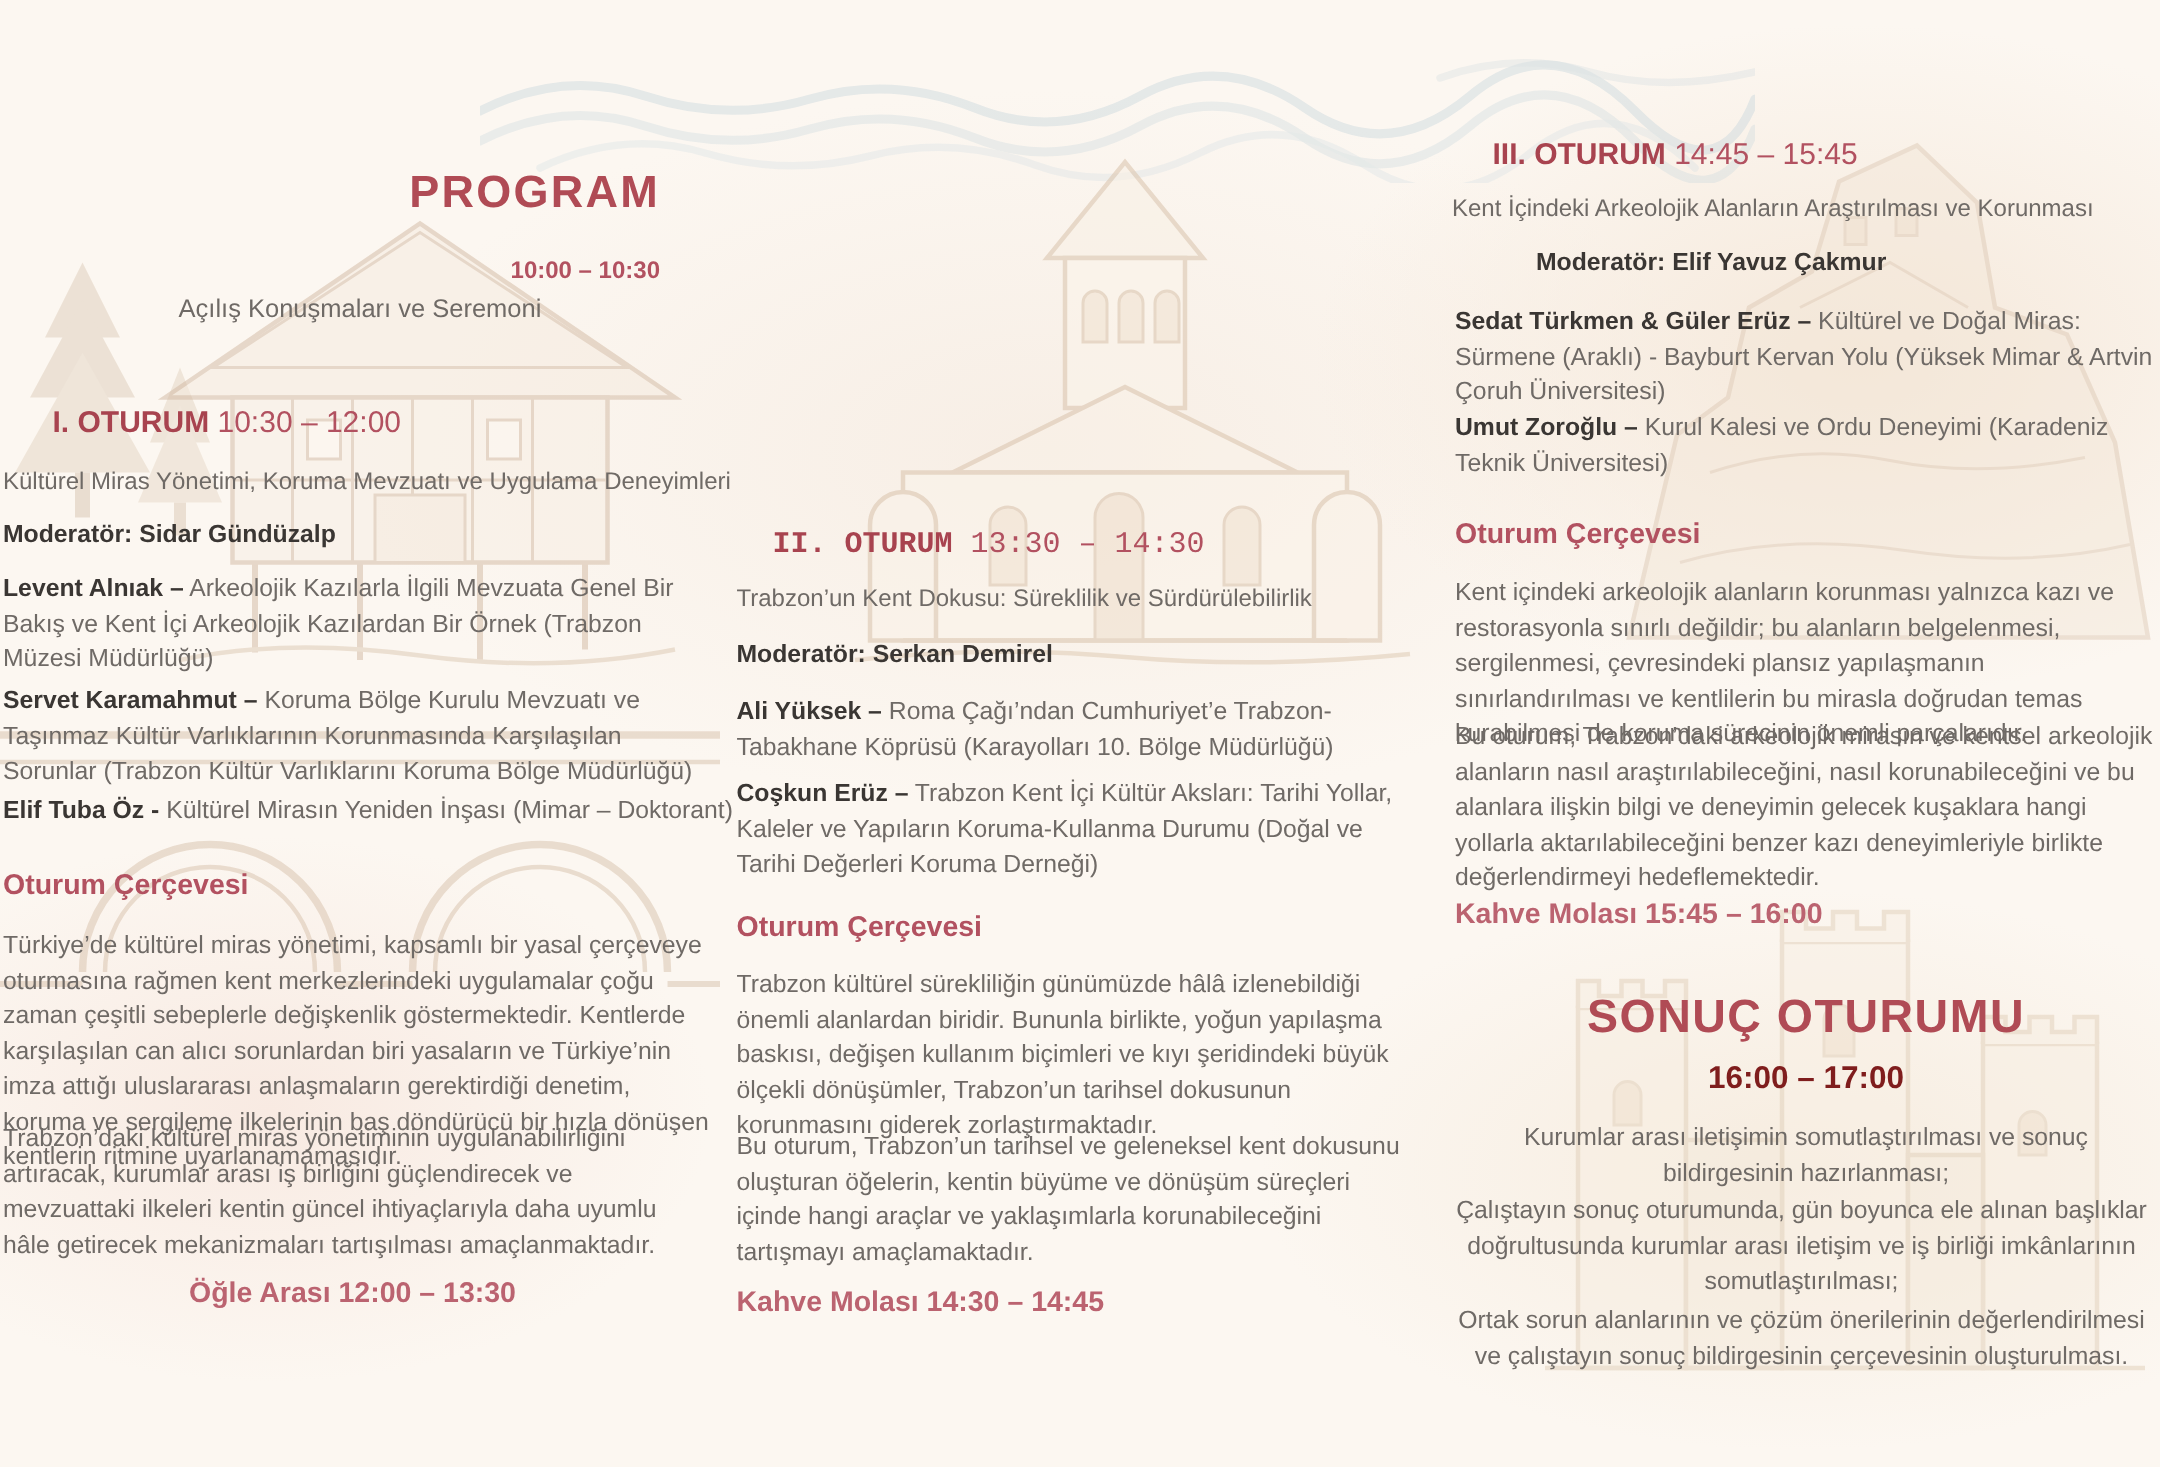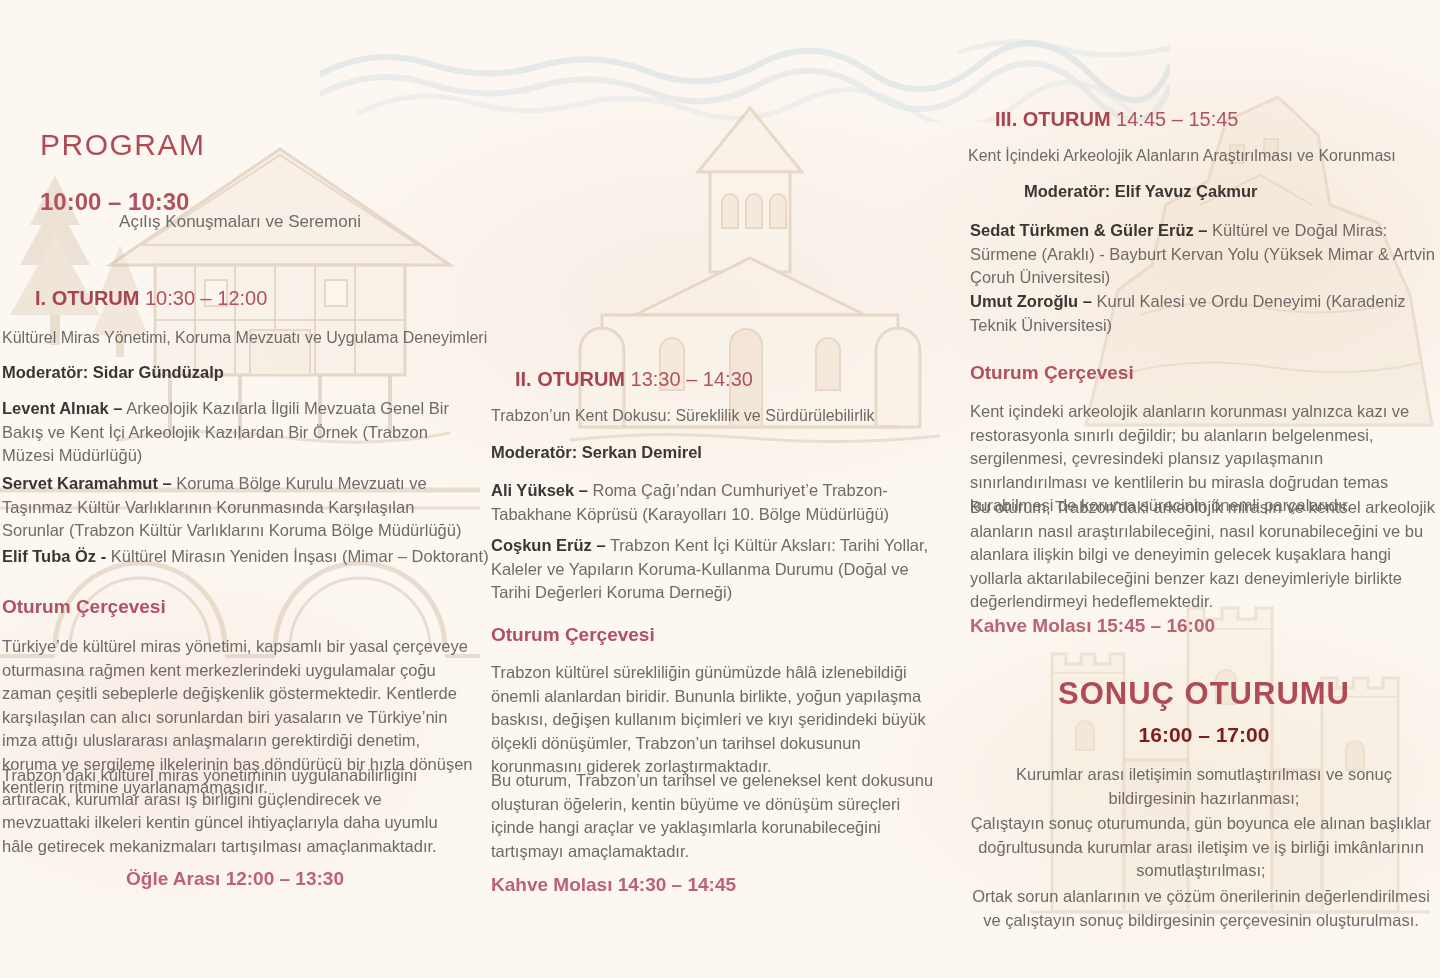--- a/index.html
+++ b/index.html
@@ -11,28 +11,28 @@
   }
   body::before{
     content:"";position:absolute;inset:0;z-index:0;
     background:
       radial-gradient(420px 260px at 180px 740px, #f8eae2 0%, rgba(248,234,226,0) 70%),
       radial-gradient(520px 320px at 1240px 240px, #f5e8da 0%, rgba(245,232,218,0) 70%),
       radial-gradient(620px 320px at 700px 300px, #f7eee5 0%, rgba(247,238,229,0) 75%),
       radial-gradient(500px 260px at 1200px 780px, #f6ecdf 0%, rgba(246,236,223,0) 72%);
   }
   .decor{position:absolute;z-index:0;pointer-events:none;}
-  .txt{position:absolute;z-index:2;margin-top:16px;}
+  .txt{position:absolute;z-index:2;}
   p,h1,h2,h3{margin:0;padding:0;}
   .nowrap{white-space:nowrap;}
   .center{text-align:center;}
 
-  .program-title{left:40px;top:112px;width:400px;font-size:30px;font-weight:normal;
-    color:#b04b55;letter-spacing:1.5px;text-align:left;}
-  .opening-time{left:40px;top:172px;width:400px;font-size:24px;font-weight:bold;text-align:left;color:#b25160;}
+  .program-title{left:40px;top:112px;width:400px;font-size:30px;font-weight:bold;
+    color:#b04b55;letter-spacing:1.5px;text-align:right;}
+  .opening-time{left:40px;top:172px;width:400px;font-size:16px;font-weight:bold;text-align:right;color:#b25160;}
   .opening-sub{left:40px;top:196px;width:400px;font-size:17px;text-align:center;}
 
   .sess-head{font-size:20px;font-weight:bold;color:#a8434f;}
   .sess-head .t{font-weight:normal;color:#b25160;}
   .sess-title{font-size:16px;}
   .moderator{font-size:16.5px;font-weight:bold;color:#3a3633;}
   .talk{font-size:16.5px;line-height:23.5px;}
   .talk .name{font-weight:bold;color:#3a3633;}
   .fw-head{font-size:19px;font-weight:bold;color:#b25160;}
   .para{font-size:16.5px;line-height:23.5px;}
@@ -155,21 +155,21 @@
 <p class="txt talk nowrap" style="left:2px;top:529px;">
   <strong class="name">Elif Tuba Öz -</strong>
   <span>Kültürel Mirasın Yeniden İnşası (Mimar – Doktorant)</span>
 </p>
 
 <h3 class="txt fw-head nowrap" style="left:2px;top:580px;">Oturum Çerçevesi</h3>
 <p class="txt para" style="left:2px;top:619px;width:472px;">Türkiye’de kültürel miras yönetimi, kapsamlı bir yasal çerçeveye oturmasına rağmen kent merkezlerindeki uygulamalar çoğu zaman çeşitli sebeplerle değişkenlik göstermektedir.  Kentlerde karşılaşılan can alıcı sorunlardan biri yasaların ve Türkiye’nin imza attığı uluslararası anlaşmaların gerektirdiği denetim, koruma ve sergileme ilkelerinin baş döndürücü bir hızla dönüşen kentlerin ritmine uyarlanamamasıdır.</p>
 <p class="txt para" style="left:2px;top:748px;width:468px;">Trabzon’daki kültürel miras yönetiminin uygulanabilirliğini artıracak, kurumlar arası iş birliğini güçlendirecek ve mevzuattaki ilkeleri kentin güncel ihtiyaçlarıyla daha uyumlu hâle getirecek mekanizmaları tartışılması amaçlanmaktadır.</p>
 <div class="txt break-label nowrap center" style="left:0px;top:852px;width:470px;">Öğle Arası 12:00 – 13:30</div>
 
-<h2 class="txt sess-head nowrap" style="left:515px;top:352px;">
+<h2 class="txt sess-head nowrap" style="left:515px;top:352px;font-family:Liberation Mono, monospace;">
   <span>II. OTURUM</span>
   <span class="t">13:30 – 14:30</span>
 </h2>
 <div class="txt sess-title nowrap" style="left:491px;top:391px;">Trabzon’un Kent Dokusu: Süreklilik ve Sürdürülebilirlik</div>
 <div class="txt moderator nowrap" style="left:491px;top:427px;">Moderatör: Serkan Demirel</div>
 
 <p class="txt talk" style="left:491px;top:463px;width:452px;">
   <strong class="name">Ali Yüksek –</strong>
   <span>Roma Çağı’ndan Cumhuriyet’e Trabzon-Tabakhane Köprüsü (Karayolları 10. Bölge Müdürlüğü)</span>
 </p>

